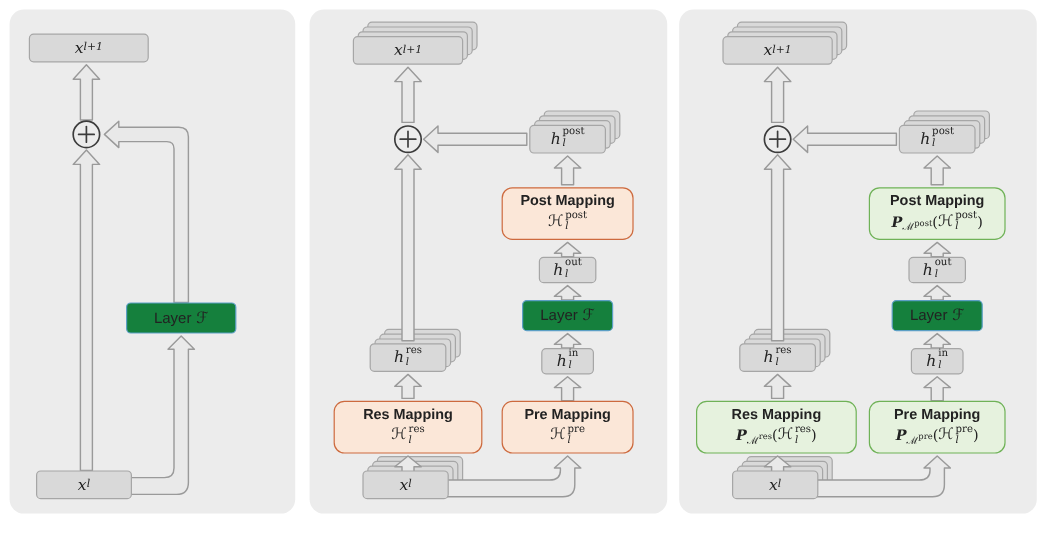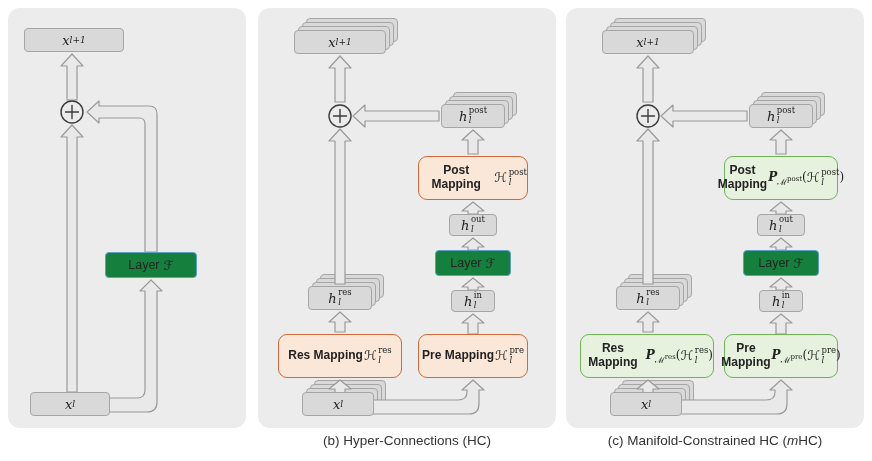--- a/index.html
+++ b/index.html
@@ -11,21 +11,21 @@
   .sumc{fill:#ececec;stroke:#3c3c3c;stroke-width:1.4;}
   .suml{stroke:#3c3c3c;stroke-width:1.4;stroke-linecap:round;}
   .gbox{display:flex;align-items:center;justify-content:center;background:#d9d9d9;border:1px solid #a6a6a6;border-radius:4px;box-sizing:border-box;}
   .abs{position:absolute;z-index:3;}
   .stack{position:absolute;}
   .ghost{position:absolute;left:0;top:0;width:100%;height:100%;background:#d9d9d9;border:1px solid #a6a6a6;border-radius:4px;box-sizing:border-box;z-index:1;}
   .front{position:absolute;left:0;top:0;width:100%;height:100%;z-index:3;}
   .blue{background:#15803d;border-color:#5c9fc5;}
   .orange{background:#fbe7d8;border-color:#cd6a3e;border-width:1.3px;}
   .green{background:#e6f2de;border-color:#6fb257;border-width:1.3px;}
-  .mapbox{position:absolute;z-index:3;display:flex;flex-direction:row;align-items:center;justify-content:center;gap:1px;border-radius:9px;border-style:solid;box-sizing:border-box;text-align:center;}
+  .mapbox{position:absolute;z-index:3;display:flex;flex-direction:column;align-items:center;justify-content:center;gap:1px;border-radius:9px;border-style:solid;box-sizing:border-box;}
   .map-title{font-size:12px;font-weight:600;line-height:1.15;}
   .map-f{display:inline-flex;align-items:center;font-size:12px;line-height:1.1;}
   .map-f-sm{font-size:11px;}
   .math{display:inline-flex;align-items:center;font-size:13px;line-height:1;}
   .mvar{font-family:"DejaVu Serif",serif;font-style:italic;}
   .mcal{font-family:"DejaVu Serif","DejaVu Sans",serif;font-size:13px;}
   .scriptP{font-weight:600;font-size:12px;}
   .msub{font-family:"DejaVu Serif",serif;font-style:italic;font-size:9px;line-height:1;}
   .ss{display:inline-flex;flex-direction:column;align-items:flex-start;font-size:8.5px;line-height:1.12;margin-left:1.5px;}
   .ss-sup{font-family:"DejaVu Serif",serif;font-style:normal;}
@@ -197,21 +197,20 @@
       <div class="ghost" style="transform:translate(8px,-8px)"></div>
       <div class="ghost" style="transform:translate(4px,-4px)"></div>
       <div class="front gbox">
         <span class="math">
             <span class="mvar">x</span>
             <sub class="msub">l</sub>
           </span>
       </div>
     </div>
   </div>
-  <div class="caption" style="left:258px;top:433px;width:298px">(b) Hyper-Connections (HC)</div>
 
   <div class="panel" style="left:566px;top:8px;width:298px;height:420px">
     <svg class="wires" width="298" height="420" viewBox="0 0 298 420">
       <polygon class="arr" points="77,94 77,60 71,60 82,48 93,60 87,60 87,94"></polygon>
       <polygon class="arr" points="77,276 77,133 71,133 82,121 93,133 87,133 87,276"></polygon>
       <polygon class="arr" points="77,324 77,314 71,314 82,304 93,314 87,314 87,324"></polygon>
       <polygon class="arr" points="77,385 77,381 71,381 82,372 93,381 87,381 87,385"></polygon>
       <polygon class="arr" points="181,103 107,103 107,97 95,108 107,119 107,113 181,113"></polygon>
       <polygon class="arr" points="210,146 210,132 204,132 215,122 226,132 220,132 220,146"></polygon>
       <polygon class="arr" points="210,206 210,203 204,203 215,194 226,203 220,203 220,206"></polygon>
@@ -343,15 +342,14 @@
       <div class="ghost" style="transform:translate(8px,-8px)"></div>
       <div class="ghost" style="transform:translate(4px,-4px)"></div>
       <div class="front gbox">
         <span class="math">
             <span class="mvar">x</span>
             <sub class="msub">l</sub>
           </span>
       </div>
     </div>
   </div>
-  <div class="caption" style="left:566px;top:433px;width:298px"><span>(c) Manifold-Constrained HC (</span><span class="cap-m">m</span><span>HC)</span></div>
 
 </div>
 
 </body></html>

